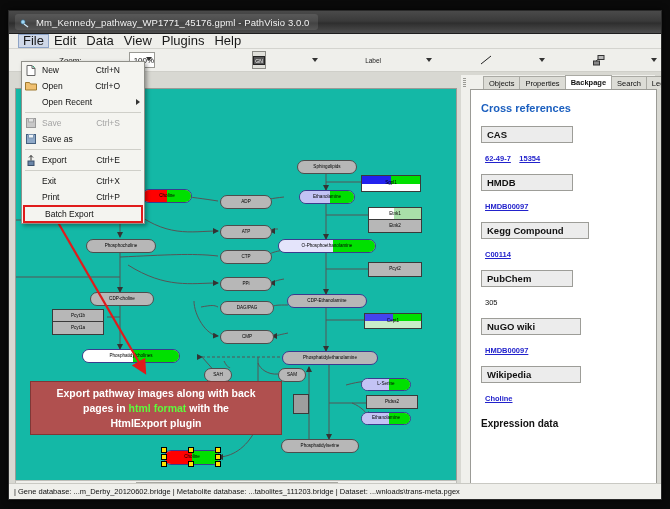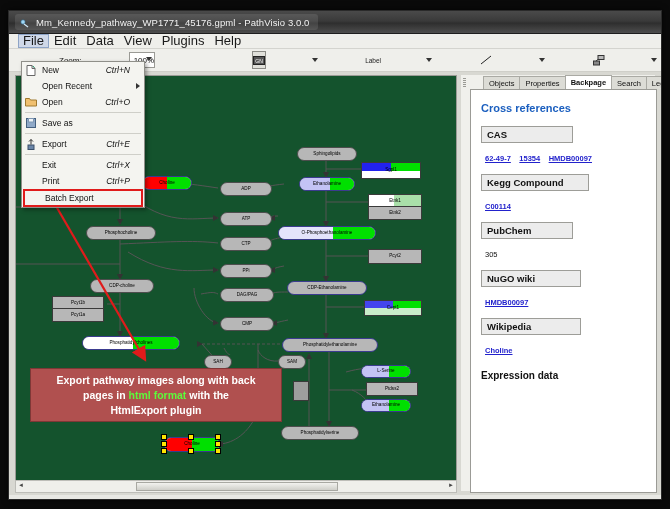--- a/index.html
+++ b/index.html
@@ -41,21 +41,21 @@
      border-left:3px solid transparent;border-right:3px solid transparent;border-top:4px solid #333;}
   .tb-sep{width:1px;height:16px;background:#c3c3bd;margin:0 4px;}
   .tb-btn{width:16px;height:16px;display:flex;align-items:center;justify-content:center;
      margin:0 1px;}
   .tb-mini{width:0;height:0;border-left:3px solid transparent;border-right:3px solid transparent;
      border-top:4px solid #333;margin:0 3px 0 1px;}
   .tb-txt{font-size:6.5px;color:#222;}
 
   
   .body-area{position:relative;height:423px;background:#d8d8d2;}
-  .canvas{position:absolute;left:6px;top:3px;width:440px;height:404px;background:#14532d;
+  .canvas{position:absolute;left:6px;top:16px;width:440px;height:404px;background:#14b8a6;
      border:1px solid #9b9b96;overflow:hidden;}
   .hscroll{position:absolute;left:6px;top:408px;width:440px;height:11px;background:#efefeb;
      border:1px solid #bdbdb8;}
   .hscroll .thumb{position:absolute;left:120px;top:1px;width:200px;height:7px;
      background:linear-gradient(180deg,#f2f2ef,#cfcfc9);border:1px solid #a8a8a2;}
   .hscroll .ar{position:absolute;top:1px;width:8px;height:7px;font-size:6px;color:#444;
      text-align:center;line-height:7px;}
 
   .rightpanel{position:absolute;left:452px;top:3px;width:194px;height:416px;background:#f0f0ec;}
   .tabs{display:flex;height:14px;align-items:flex-end;padding-left:22px;}
@@ -81,21 +81,21 @@
   .status-txt{font-size:7.5px;color:#111;padding-left:5px;white-space:nowrap;}
 
   
   .menu{position:absolute;left:12px;top:50px;width:122px;background:#f4f4f0;
      border:1px solid #8f8f89;box-shadow:2px 2px 4px rgba(0,0,0,.35);z-index:40;}
   .menu .row{display:flex;align-items:center;height:16px;font-size:8.5px;color:#111;
      padding-left:2px;position:relative;}
   .menu .row.disabled{color:#a3a3a3;}
   .menu .row .ic{width:14px;height:12px;margin-right:4px;display:flex;align-items:center;justify-content:center;}
   .menu .row .lb{flex:1;}
-  .menu .row .sc{font-size:8.5px;padding-right:14px;font-style:italic;}
+  .menu .row .sc{font-size:8.5px;padding-right:24px;}
   .menu .row .sub{position:absolute;right:4px;top:5px;width:0;height:0;
      border-top:3px solid transparent;border-bottom:3px solid transparent;border-left:4px solid #333;}
   .menu .sep{height:1px;background:#cfcfc9;margin:2px 3px;}
   .menu .row.highlight{border:2px solid #e01b1b;margin:0 1px;height:14px;}
 
   
   .node{position:absolute;font-size:4.6px;color:#000;display:flex;align-items:center;
      justify-content:center;text-align:center;line-height:1;overflow:hidden;}
   .meta{border:1px solid #3b3b8f;border-radius:7px;background:#b7b7b7;}
   .meta-g{border:1px solid #4d4d4d;border-radius:7px;background:#b7b7b7;}
@@ -451,68 +451,82 @@
 
         <div class="bp">
           <div class="bp-inner">
             <div class="xr-title">Cross references</div>
 
             <div class="dbbox">CAS</div>
             <a class="dbval" href="#">62-49-7</a>
 
             <a class="dbval" href="#">15354</a>
 
+            <div class="dbbox">HMDB</div>
             <a class="dbval" href="#">HMDB00097</a>
 
             <div class="dbbox" style="width:96px">Kegg Compound</div>
             <a class="dbval" href="#">C00114</a>
 
             <div class="dbbox">PubChem</div>
             <span class="dbval plain">305</span>
 
             <div class="dbbox" style="width:88px">NuGO wiki</div>
             <a class="dbval" href="#">HMDB00097</a>
 
             <div class="dbbox" style="width:88px">Wikipedia</div>
             <a class="dbval" href="#">Choline</a>
 
             <div class="expr">Expression data</div>
           </div>
         </div>
       </div>
     </div>
 
+    <div class="statusbar">
+      <span class="status-txt">| Gene database: ...m_Derby_20120602.bridge | Metabolite database: ...tabolites_111203.bridge | Dataset: ...wnloads\trans-meta.pgex</span>
+    </div>
 
     <div class="menu">
       <div class="row">
         <span class="ic">
           <svg width="10" height="11" viewBox="0 0 10 11">
               <path d="M1 .5 h5 l3 3 v7 h-8 z" fill="#fff" stroke="#666"></path>
               <path d="M6 .5 v3 h3" fill="none" stroke="#666"></path>
               <path d="M7 1 l1.5 1.5" stroke="#2a7"></path>
             </svg>
         </span>
         <span class="lb">New</span>
         <span class="sc">Ctrl+N</span>
       </div>
       <div class="row">
-        <span class="ic"></span>
-        <span class="lb">Open Recent</span>
-        <span class="sub"></span>
-      </div>
-      <div class="row">
         <span class="ic">
           <svg width="12" height="10" viewBox="0 0 12 10">
               <path d="M.5 1.5 h4 l1 1.5 h6 v6 h-11 z" fill="#f0c070" stroke="#a07a30"></path>
             </svg>
         </span>
         <span class="lb">Open</span>
         <span class="sc">Ctrl+O</span>
       </div>
+      <div class="row">
+        <span class="ic"></span>
+        <span class="lb">Open Recent</span>
+        <span class="sub"></span>
+      </div>
       <div class="sep"></div>
+      <div class="row disabled">
+        <span class="ic">
+          <svg width="10" height="10" viewBox="0 0 10 10">
+              <rect x=".5" y=".5" width="9" height="9" fill="#c8c8c8" stroke="#999"></rect>
+              <rect x="2.5" y=".5" width="5" height="3.5" fill="#e4e4e4" stroke="#aaa"></rect>
+            </svg>
+        </span>
+        <span class="lb">Save</span>
+        <span class="sc">Ctrl+S</span>
+      </div>
       <div class="row">
         <span class="ic">
           <svg width="10" height="10" viewBox="0 0 10 10">
               <rect x=".5" y=".5" width="9" height="9" fill="#8fa9c8" stroke="#44607f"></rect>
               <rect x="2.5" y=".5" width="5" height="3.5" fill="#eef3f8" stroke="#7d96b2"></rect>
             </svg>
         </span>
         <span class="lb">Save as</span>
         <span class="sc"></span>
       </div>

